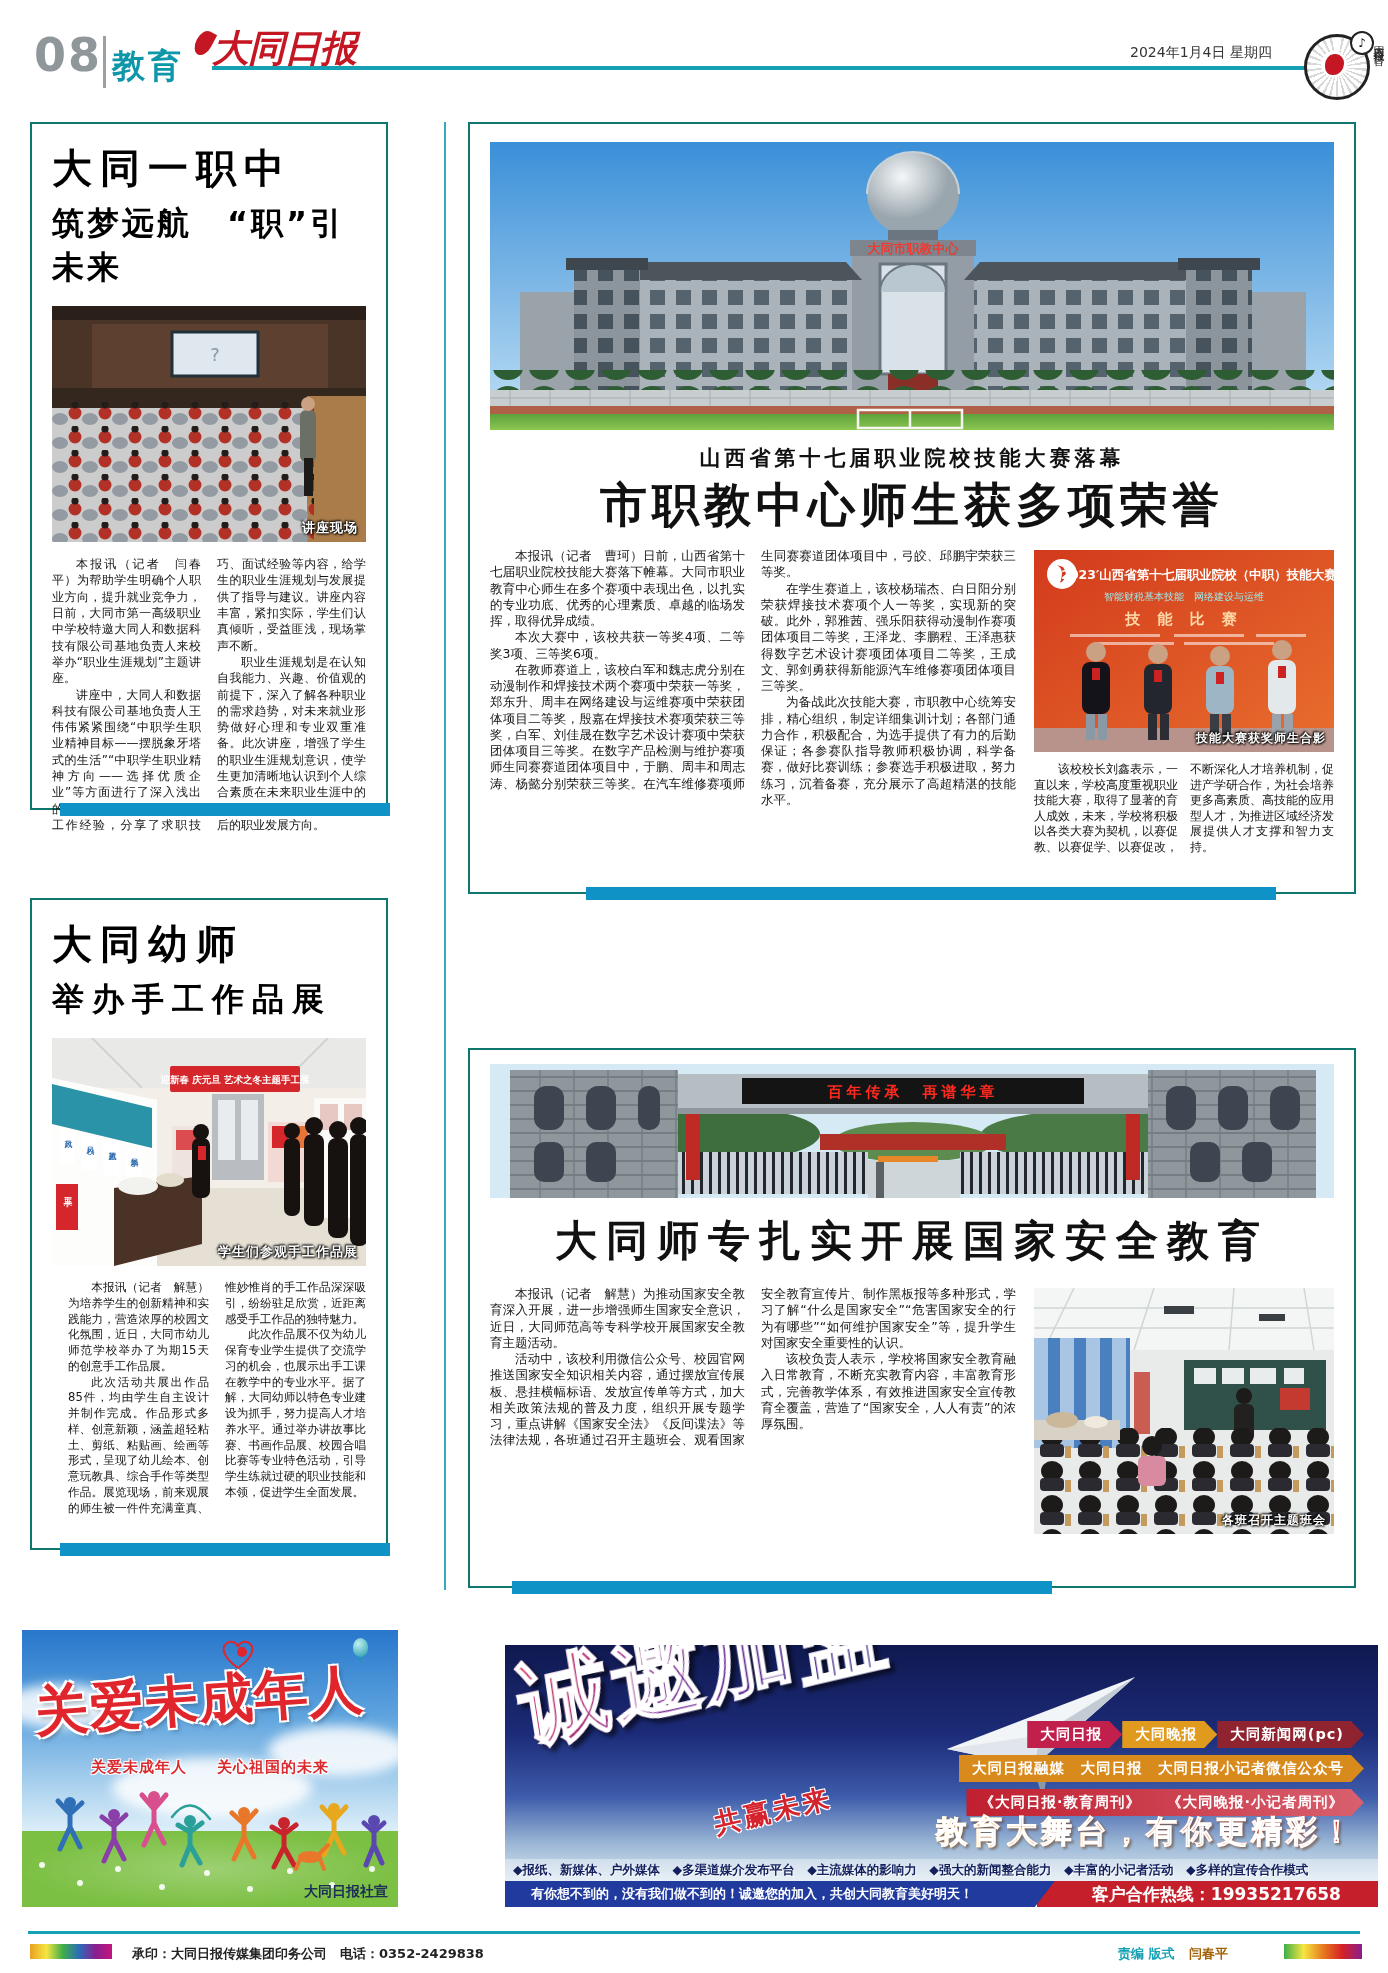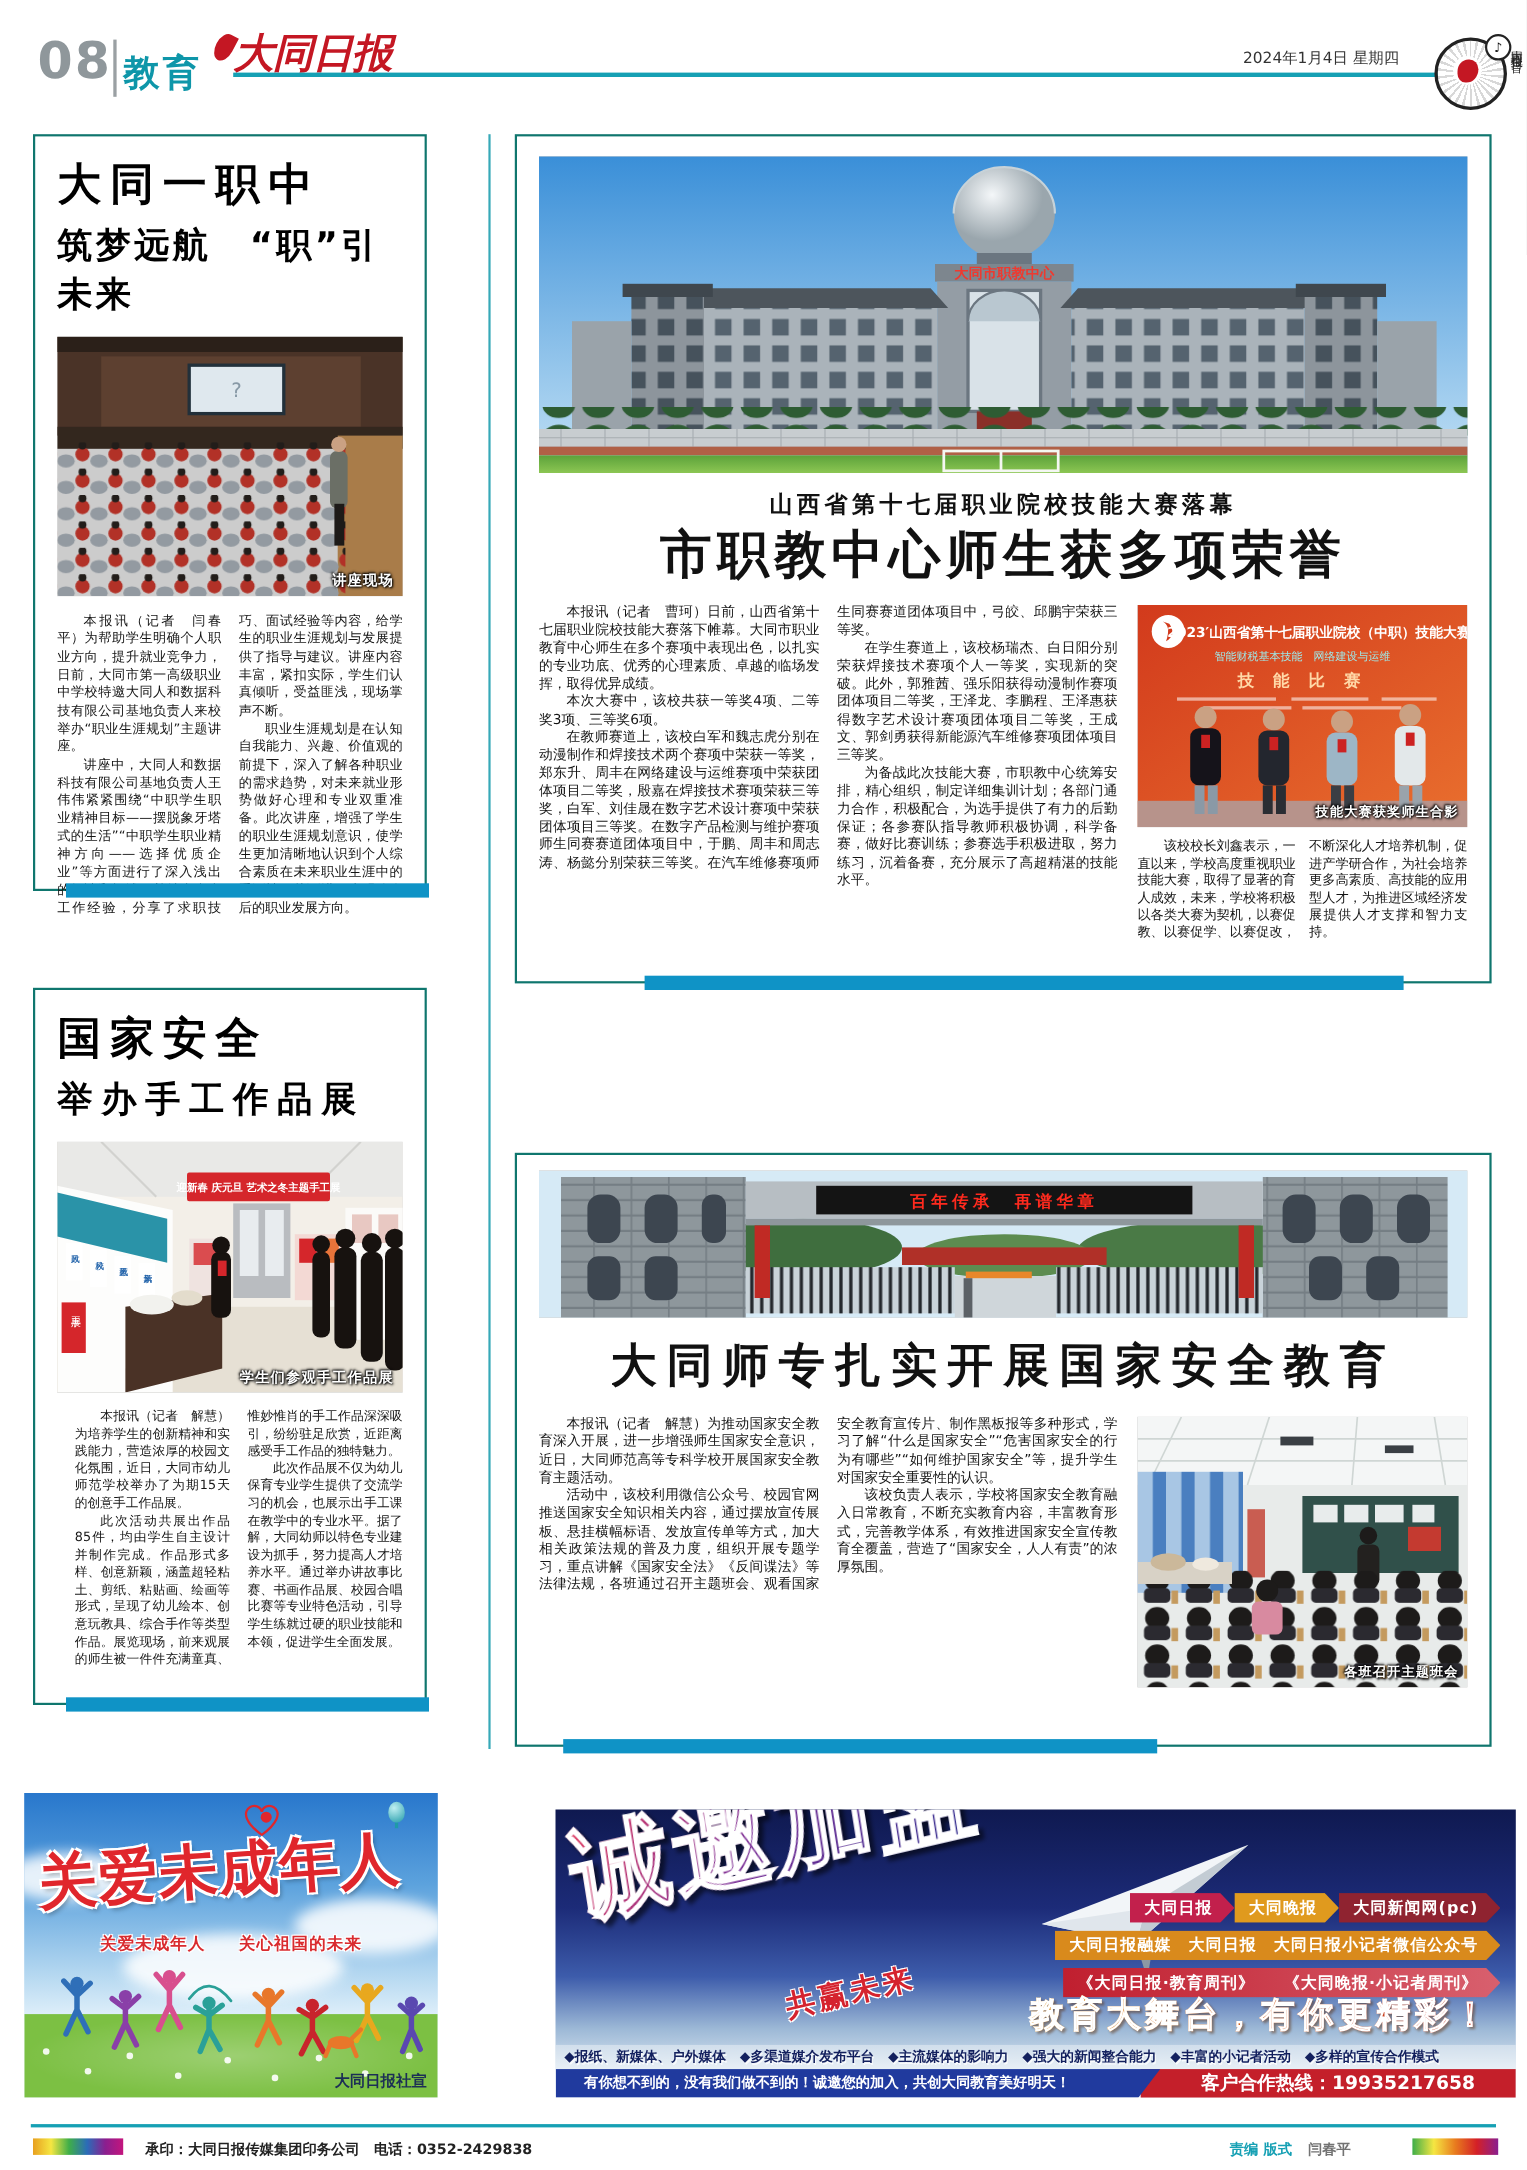--- a/index.html
+++ b/index.html
@@ -91,21 +91,21 @@
            padding-left:26px;white-space:nowrap;clip-path:polygon(0 0,100% 0,calc(100% - 20px) 100%,0 100%);}
   .jb-right{flex:1;background:#c41f2a;color:#fff;font-size:17px;font-weight:bold;line-height:26px;
             text-align:center;margin-left:-18px;padding-left:18px;white-space:nowrap;}
   
   .foot-line{position:absolute;left:28px;top:1931px;width:1332px;height:3px;background:#16a0b4;}
   .rainbow{position:absolute;top:1944px;height:15px;}
   .rb-l{left:30px;width:82px;background:linear-gradient(90deg,#e8a020,#f5e642,#3fae49,#2b6cb8,#8a1f8f,#c4157d);}
   .rb-r{left:1284px;width:78px;background:linear-gradient(90deg,#3fae49,#f5e642,#e87b1e,#d42027,#8a1f8f);}
   .foot-print{position:absolute;left:132px;top:1945px;font-size:13px;color:#222;font-weight:bold;}
   .foot-ed{position:absolute;left:1118px;top:1945px;font-size:13px;font-weight:bold;}
-  .foot-ed .lab{color:#16a0b4;} .foot-ed .nm{color:#737373;margin-left:10px;text-align:right;}
+  .foot-ed .lab{color:#16a0b4;} .foot-ed .nm{color:#a16207;margin-left:10px;text-align:right;}
   svg{display:block;}
 </style>
 </head>
 <body>
 
 <div class="page">
 
   <div class="pagenum">08</div>
   <div class="head-div"></div>
   <div class="section-name">教育</div>
@@ -153,21 +153,21 @@
         <p class="para">本报讯（记者　闫春平）为帮助学生明确个人职业方向，提升就业竞争力，日前，大同市第一高级职业中学校特邀大同人和数据科技有限公司基地负责人来校举办“职业生涯规划”主题讲座。</p>
         <p class="para">讲座中，大同人和数据科技有限公司基地负责人王伟伟紧紧围绕“中职学生职业精神目标——摆脱象牙塔式的生活”“中职学生职业精神方向——选择优质企业”等方面进行了深入浅出的解读和阐述，并结合自身工作经验，分享了求职技巧、面试经验等内容，给学生的职业生涯规划与发展提供了指导与建议。讲座内容丰富，紧扣实际，学生们认真倾听，受益匪浅，现场掌声不断。</p>
         <p class="para">职业生涯规划是在认知自我能力、兴趣、价值观的前提下，深入了解各种职业的需求趋势，对未来就业形势做好心理和专业双重准备。此次讲座，增强了学生的职业生涯规划意识，使学生更加清晰地认识到个人综合素质在未来职业生涯中的重要性，从而进一步明确今后的职业发展方向。</p>
       </div>
     </div>
     <div class="bluebar" style="left:28px;right:-4px;bottom:-8px;"></div>
   </section>
 
   <section class="newsbox" style="left:30px;top:898px;width:358px;height:652px;">
     <div class="pad">
-      <div class="art-title">国家安全</div>
+      <div class="art-title">大同幼师</div>
       <div class="art-sub" style="letter-spacing:8px;">举办手工作品展</div>
       <div class="photo" style="height:228px;">
         <svg width="316" height="228" viewBox="0 0 316 228" preserveAspectRatio="none">
           <rect width="316" height="228" fill="#f3efe8"></rect>
           <rect width="316" height="50" fill="#e9e9e7"></rect>
           <line x1="40" y1="0" x2="90" y2="50" stroke="#d2d2cf" stroke-width="2"></line>
           <line x1="276" y1="0" x2="226" y2="50" stroke="#d2d2cf" stroke-width="2"></line>
           <rect x="0" y="150" width="316" height="78" fill="#e6e0d4"></rect>
           <polygon points="0,40 105,62 105,228 0,228" fill="#fdfdfc"></polygon>
           <polygon points="0,46 100,70 100,110 0,86" fill="#2a93a8"></polygon>

